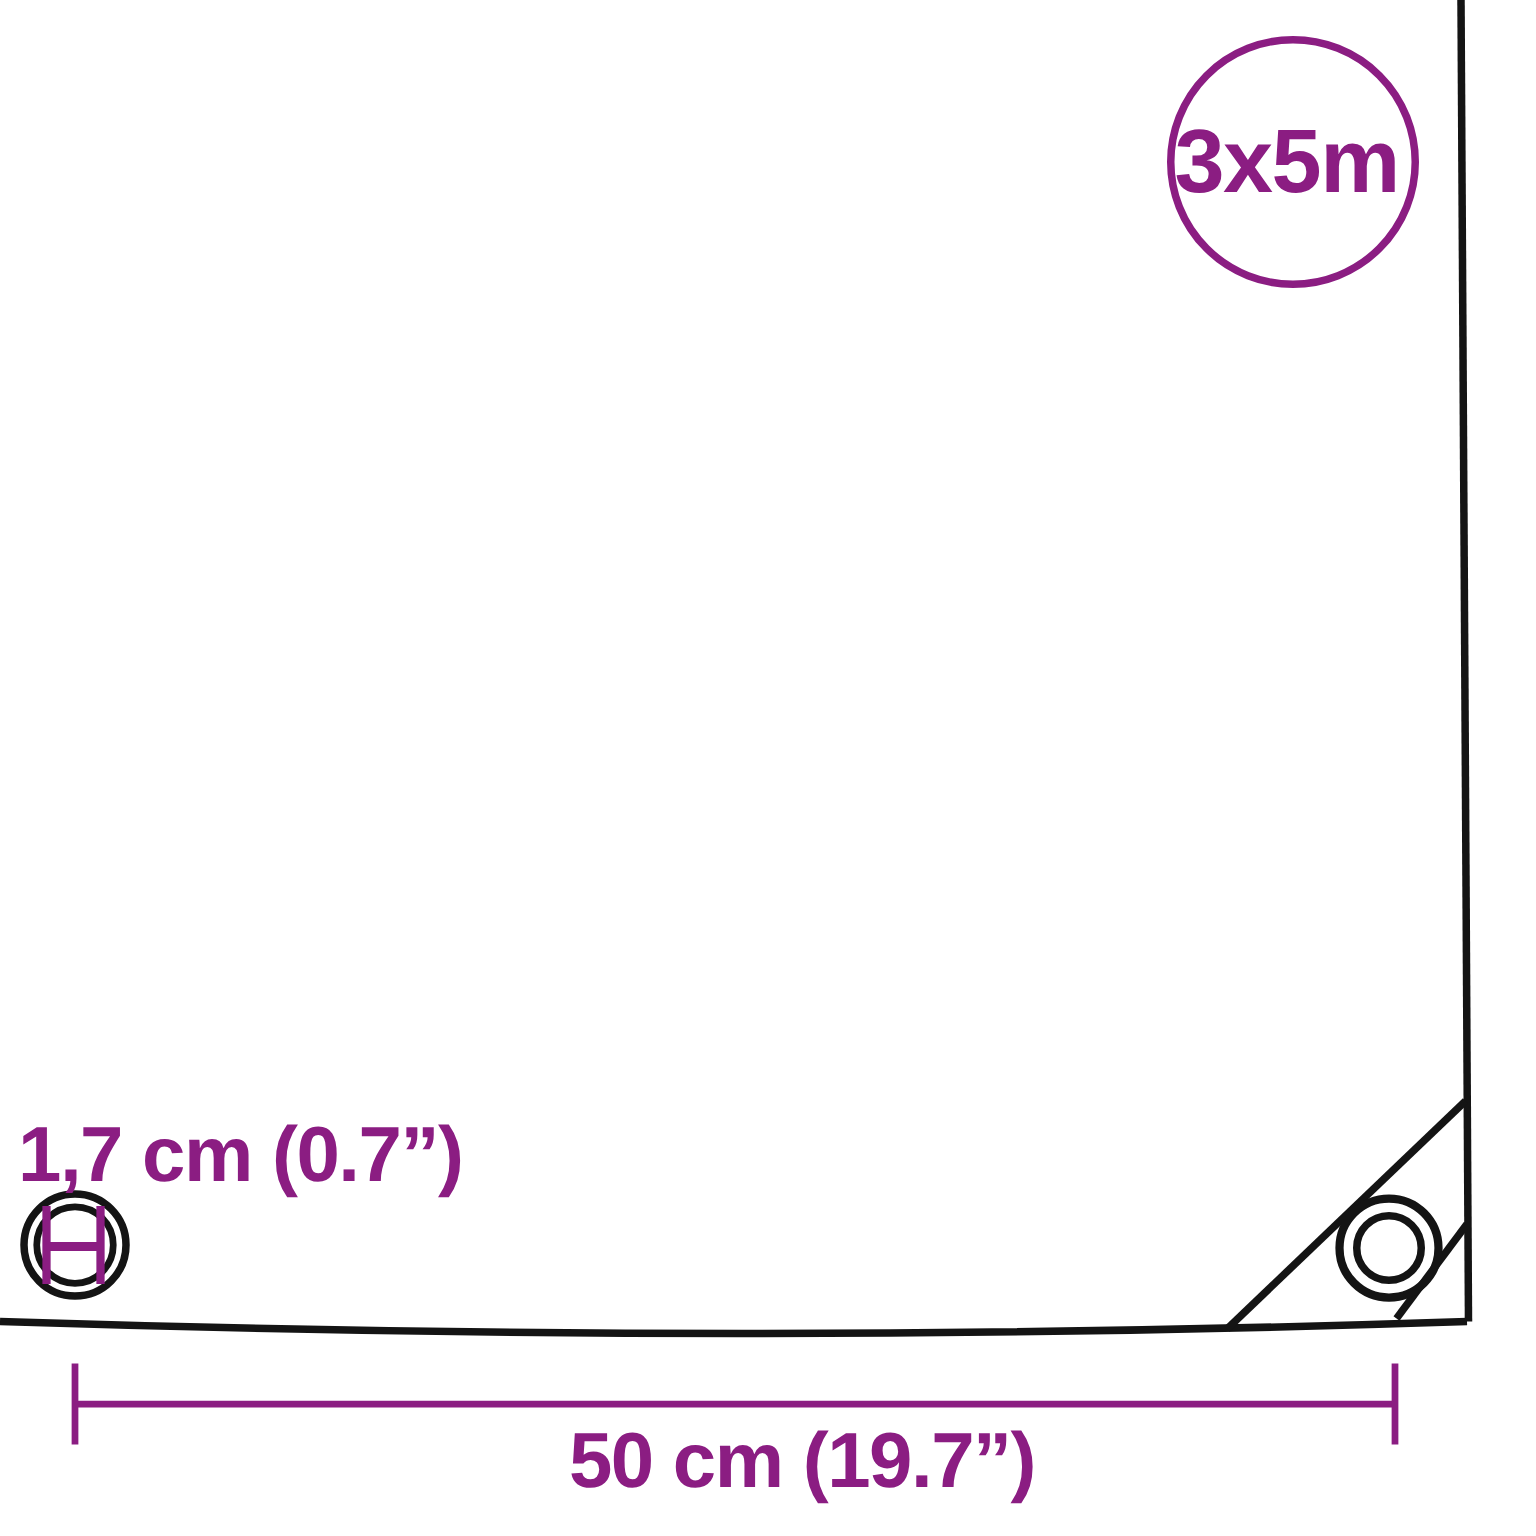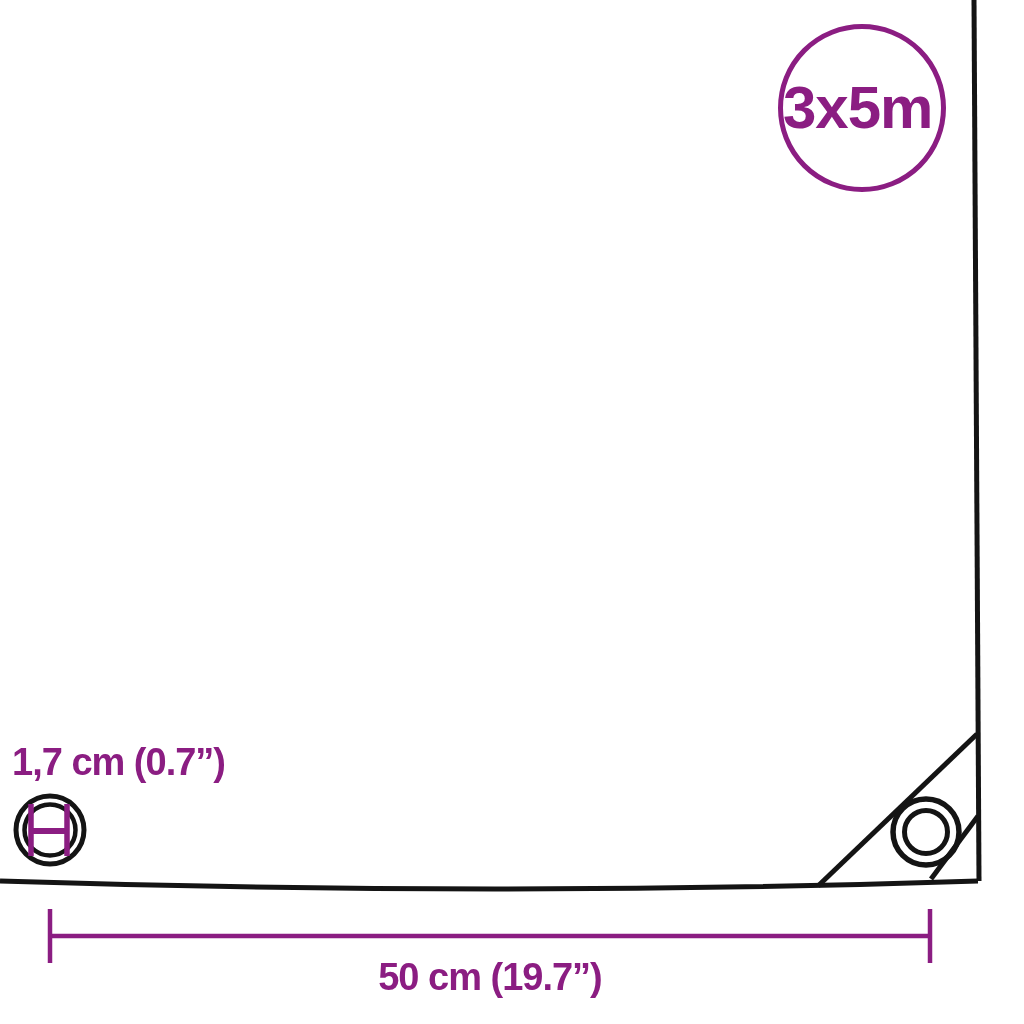--- a/index.html
+++ b/index.html
@@ -52,36 +52,35 @@
     color: var(--accent);
     font-size: 60px;
     font-weight: bold;
     letter-spacing: -1px;
     line-height: 1;
   }
 
   .dim-label {
     position: absolute;
     color: var(--accent);
-    font-size: 38px;
+    font-size: 52px;
     font-weight: bold;
     letter-spacing: -1px;
     line-height: 1.1;
     white-space: nowrap;
   }
   .eyelet-diameter-label {
     left: 12px;
     top: 742px;
   }
   .eyelet-spacing-label {
     left: 290px;
     top: 946px;
     width: 400px;
-    text-align: center;
-    margin-top: 11px;
+    text-align: right;
   }
 </style>
 </head>
 <body>
 
 <div class="canvas">
 
   <svg class="diagram-svg" viewBox="0 0 1024 1024">
 
     <path d="M 974,0 L 979,881" class="stroke-line" stroke-width="5"></path>

